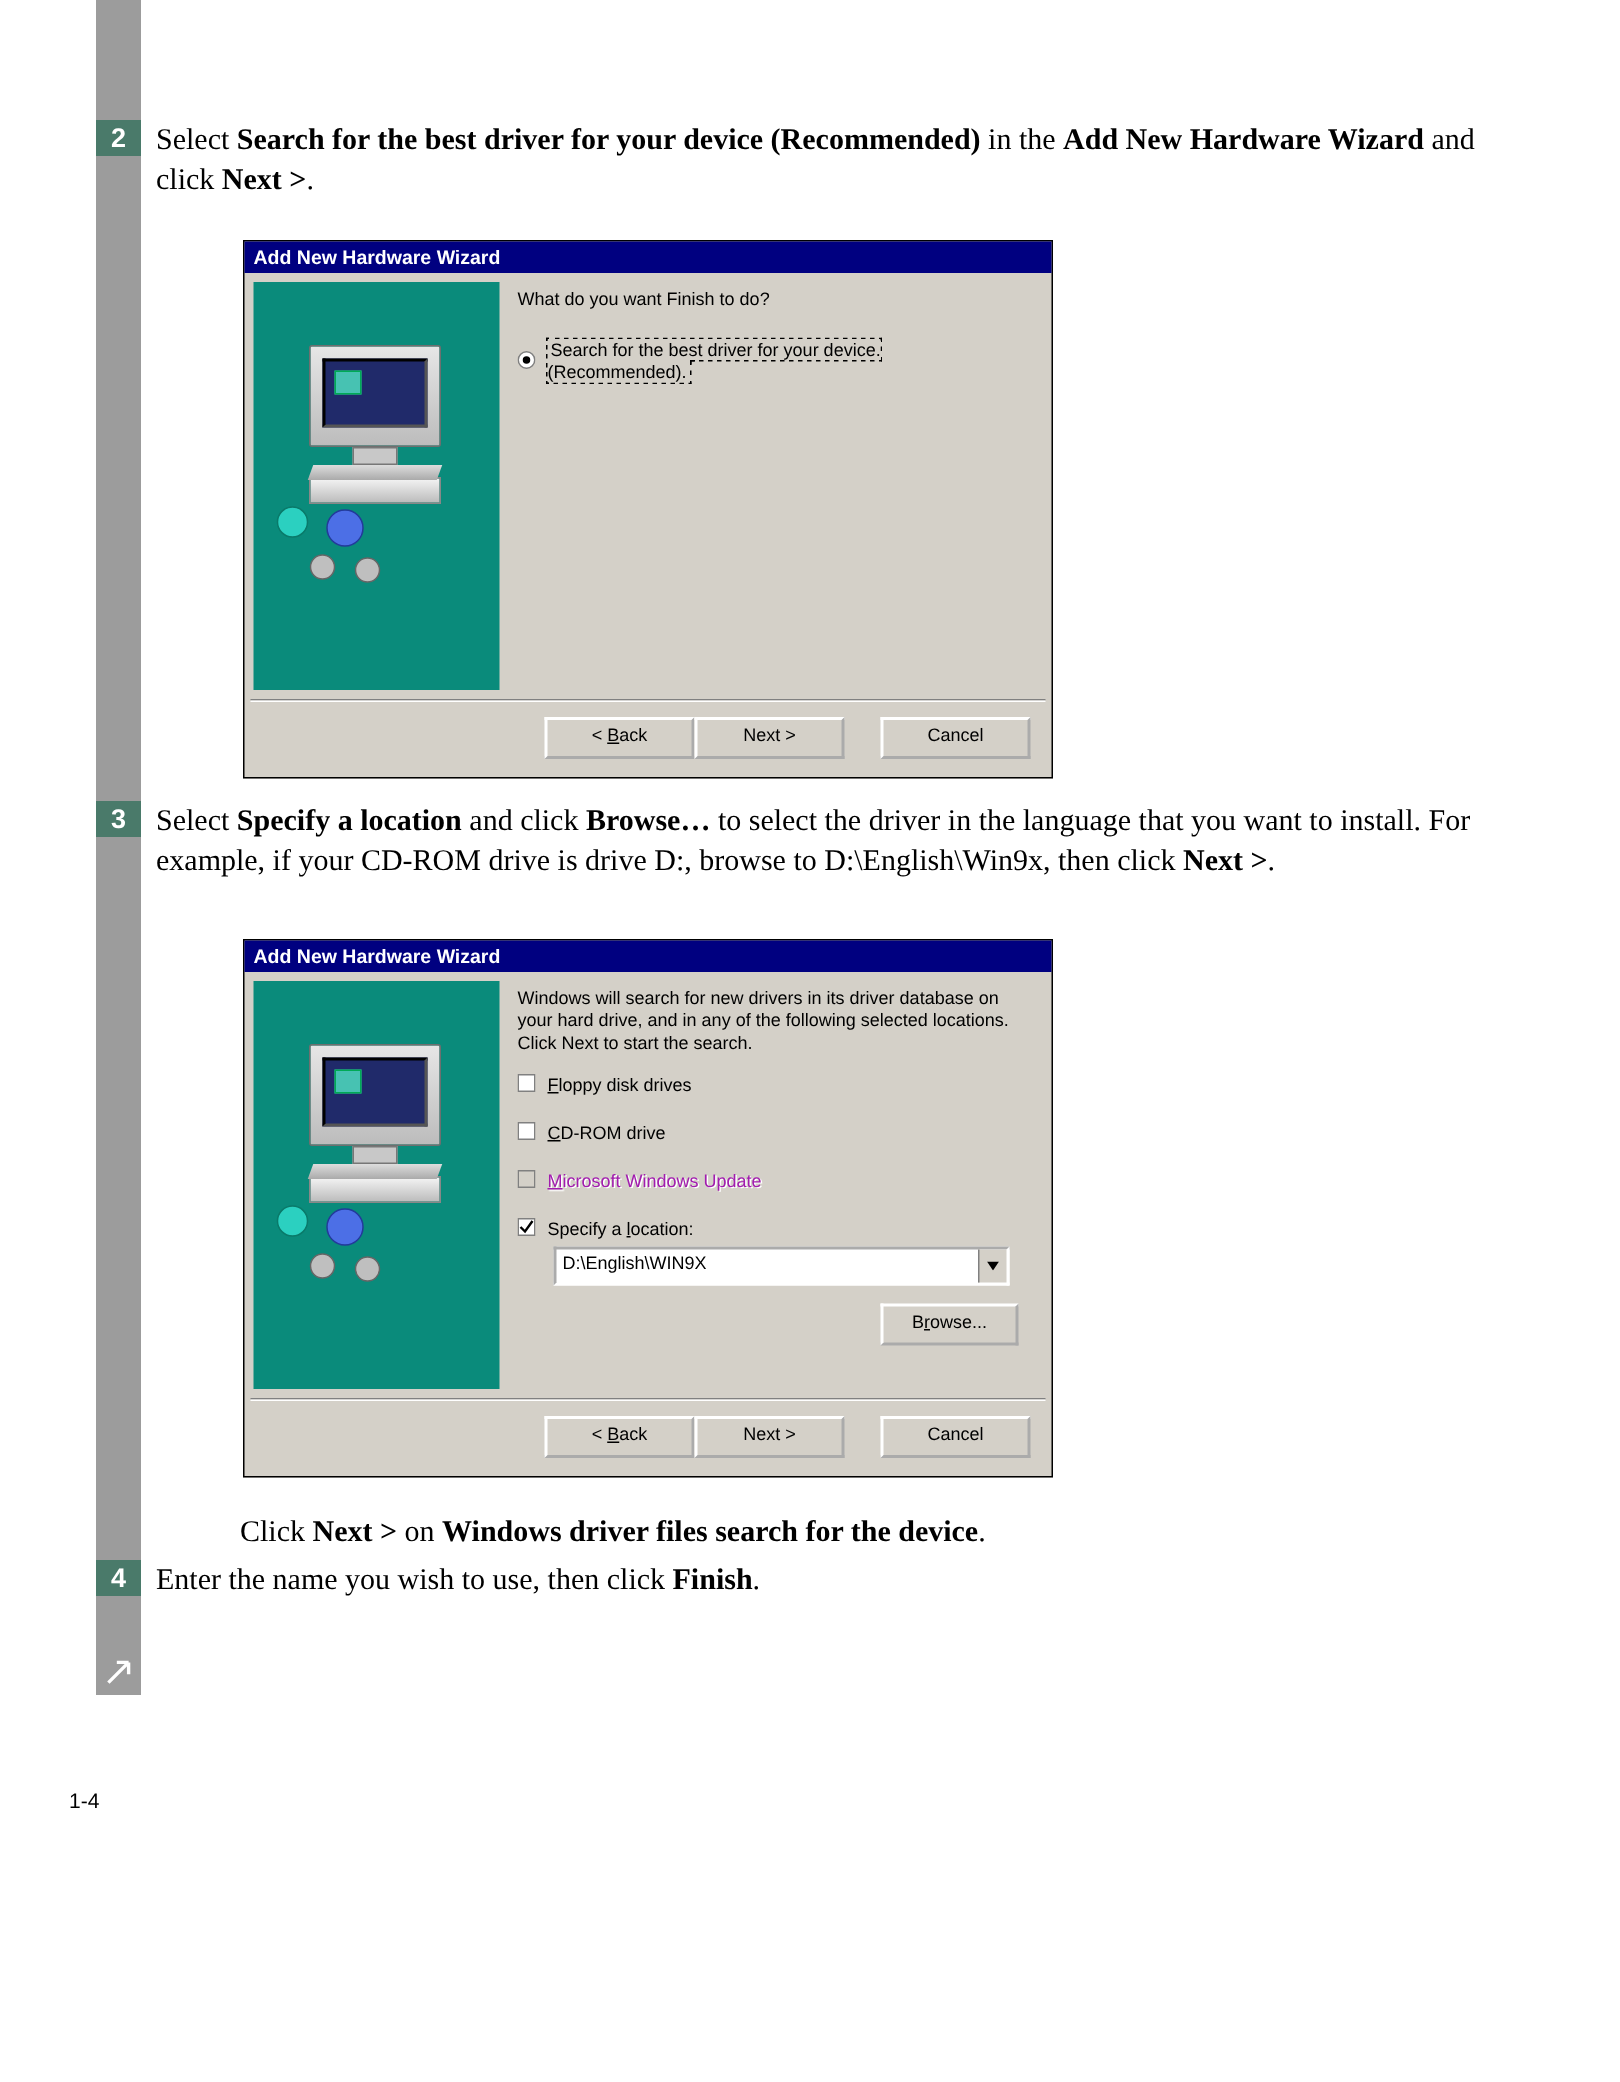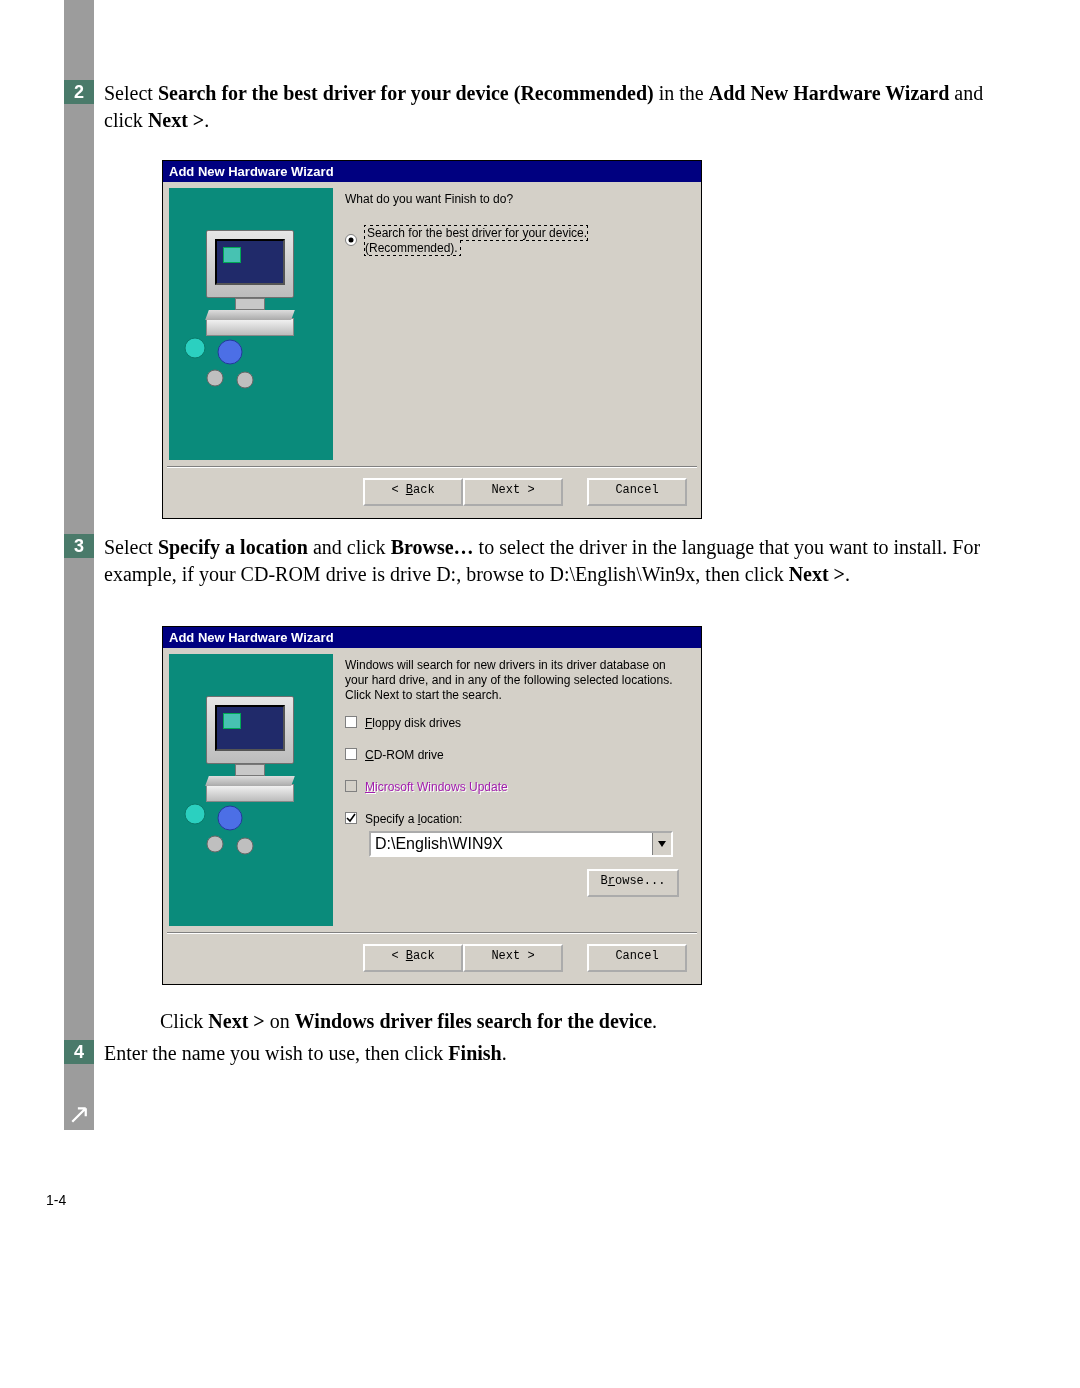--- a/index.html
+++ b/index.html
@@ -105,21 +105,21 @@
     display: flex;
     justify-content: flex-end;
     padding: 10px 14px 12px 0;
     gap: 0;
   }
   .btn {
     width: 96px;
     height: 24px;
     background: #d4d0c8;
     border: 2px outset #fff;
-    font-family: Liberation Mono, monospace;
+    font-family: Liberation Sans, sans-serif;
     font-size: 12px;
     text-align: center;
     line-height: 20px;
     cursor: default;
   }
   .btn + .btn { margin-left: 0; }
   .btn.gap { margin-left: 24px; }
   .u { text-decoration: underline; }
 
   
@@ -144,21 +144,21 @@
     margin-left: 24px;
     margin-top: 4px;
     width: 300px;
     border: 2px inset #fff;
     background: #fff;
     height: 22px;
   }
   .combo .combo-text {
     flex: 1;
     padding: 2px 4px;
-    font-size: 16px;
+    font-size: 12px;
   }
   .combo .combo-btn {
     width: 18px;
     background: #d4d0c8;
     border-left: 1px solid #808080;
     display: flex;
     align-items: center;
     justify-content: center;
   }
   .combo .combo-btn svg { width: 8px; height: 6px; fill:#000; }

